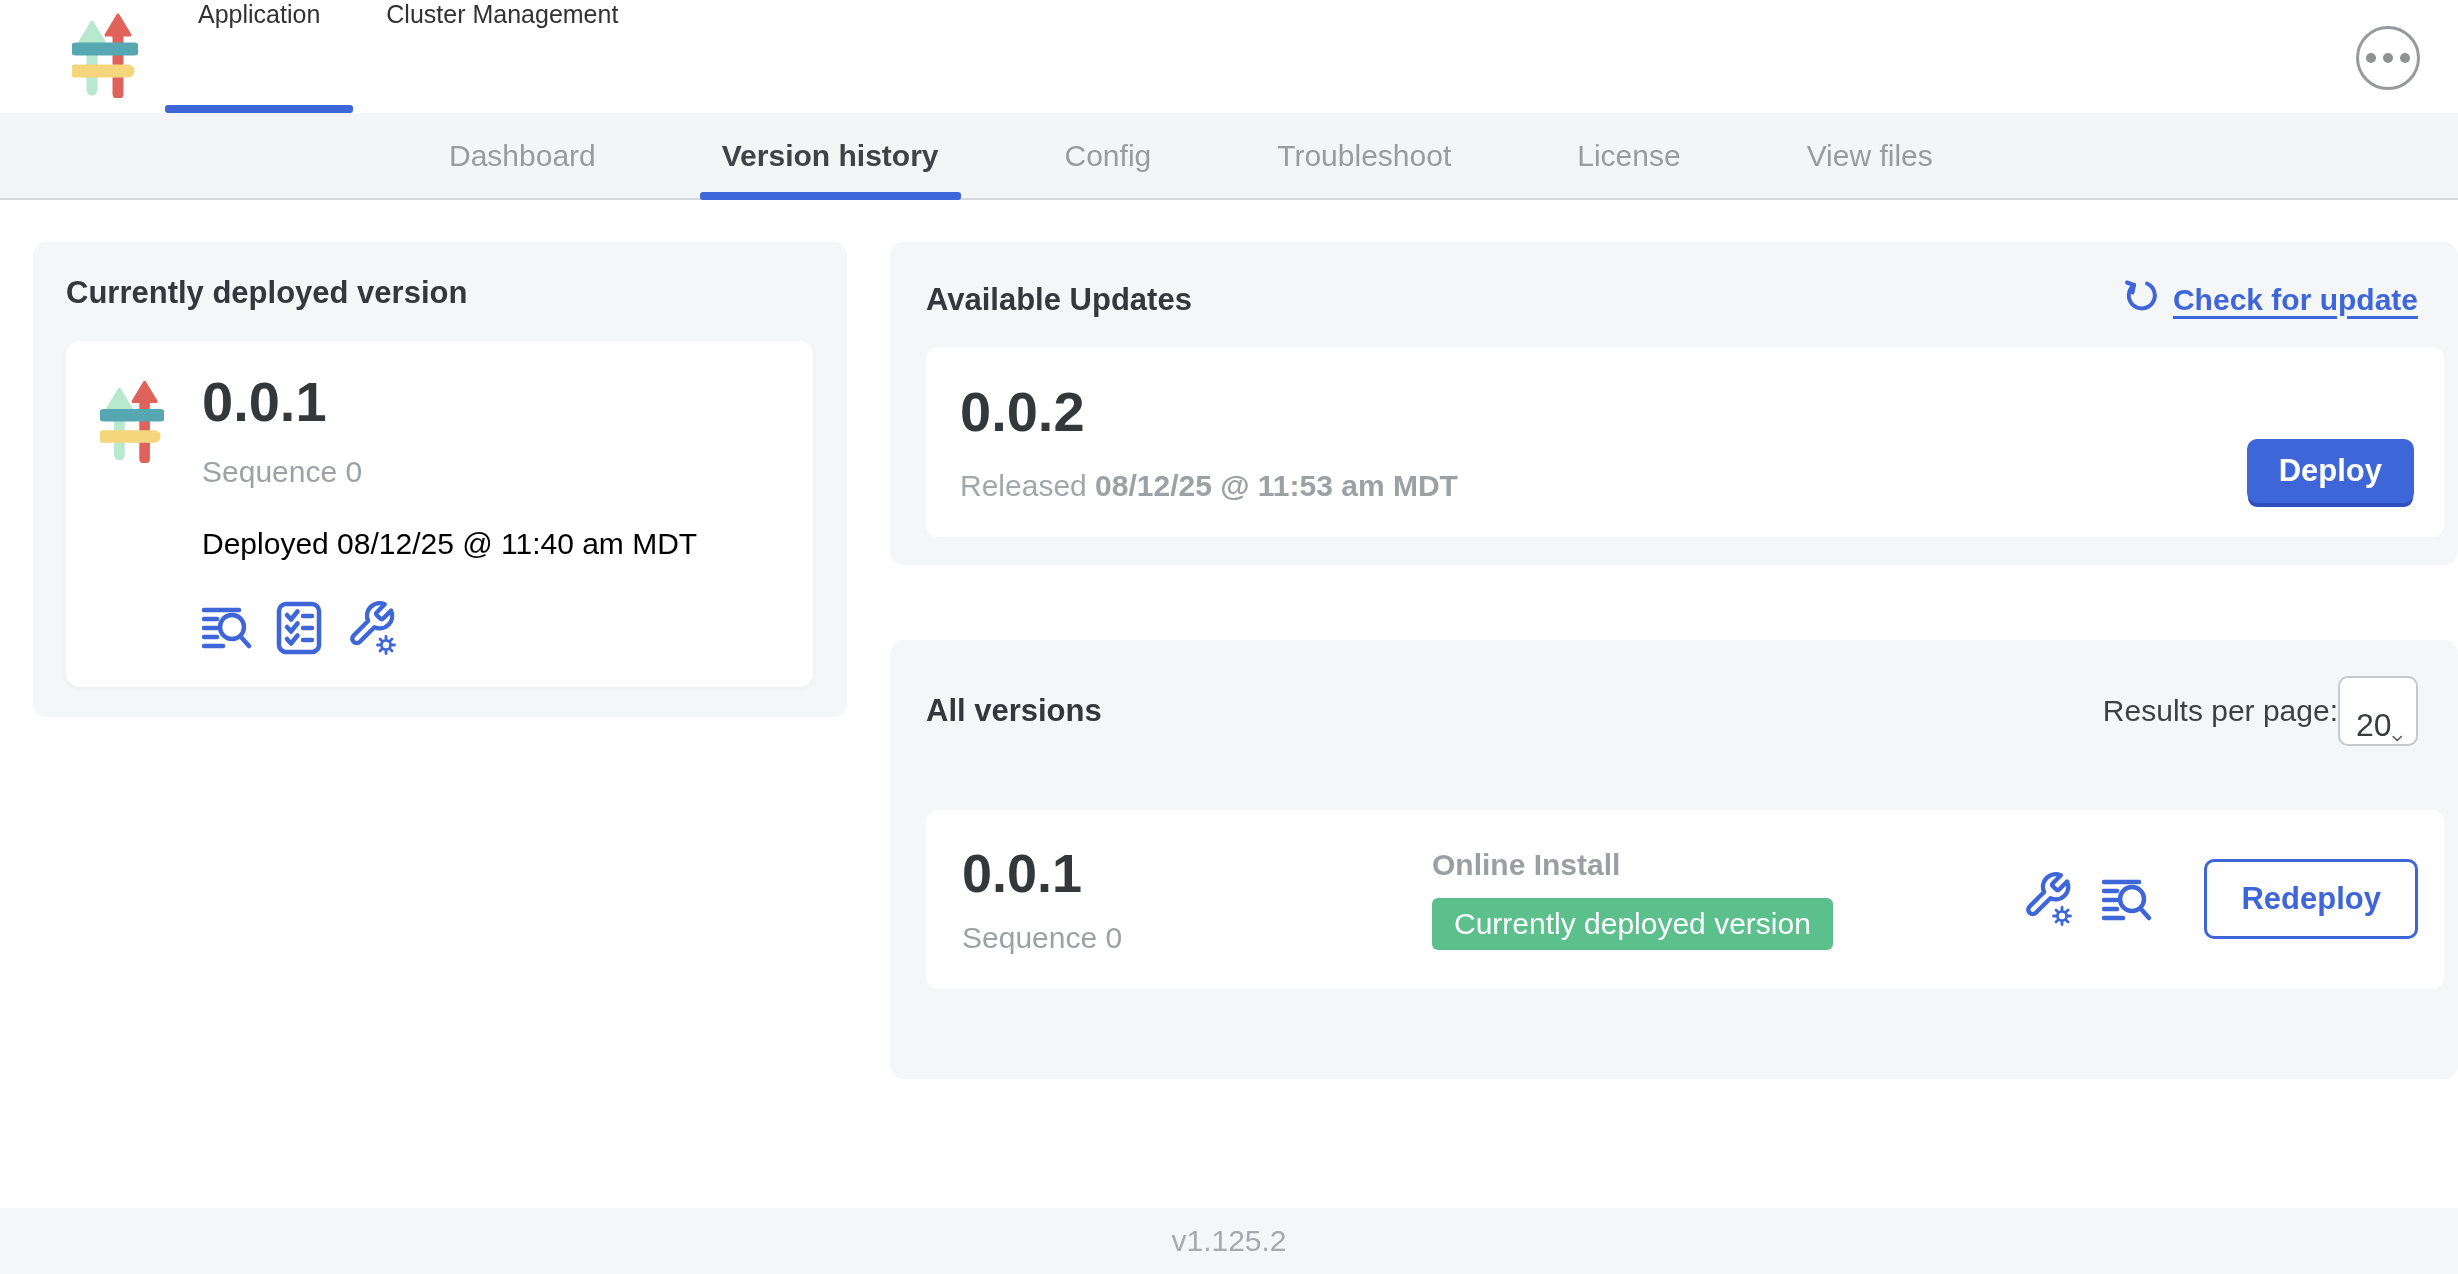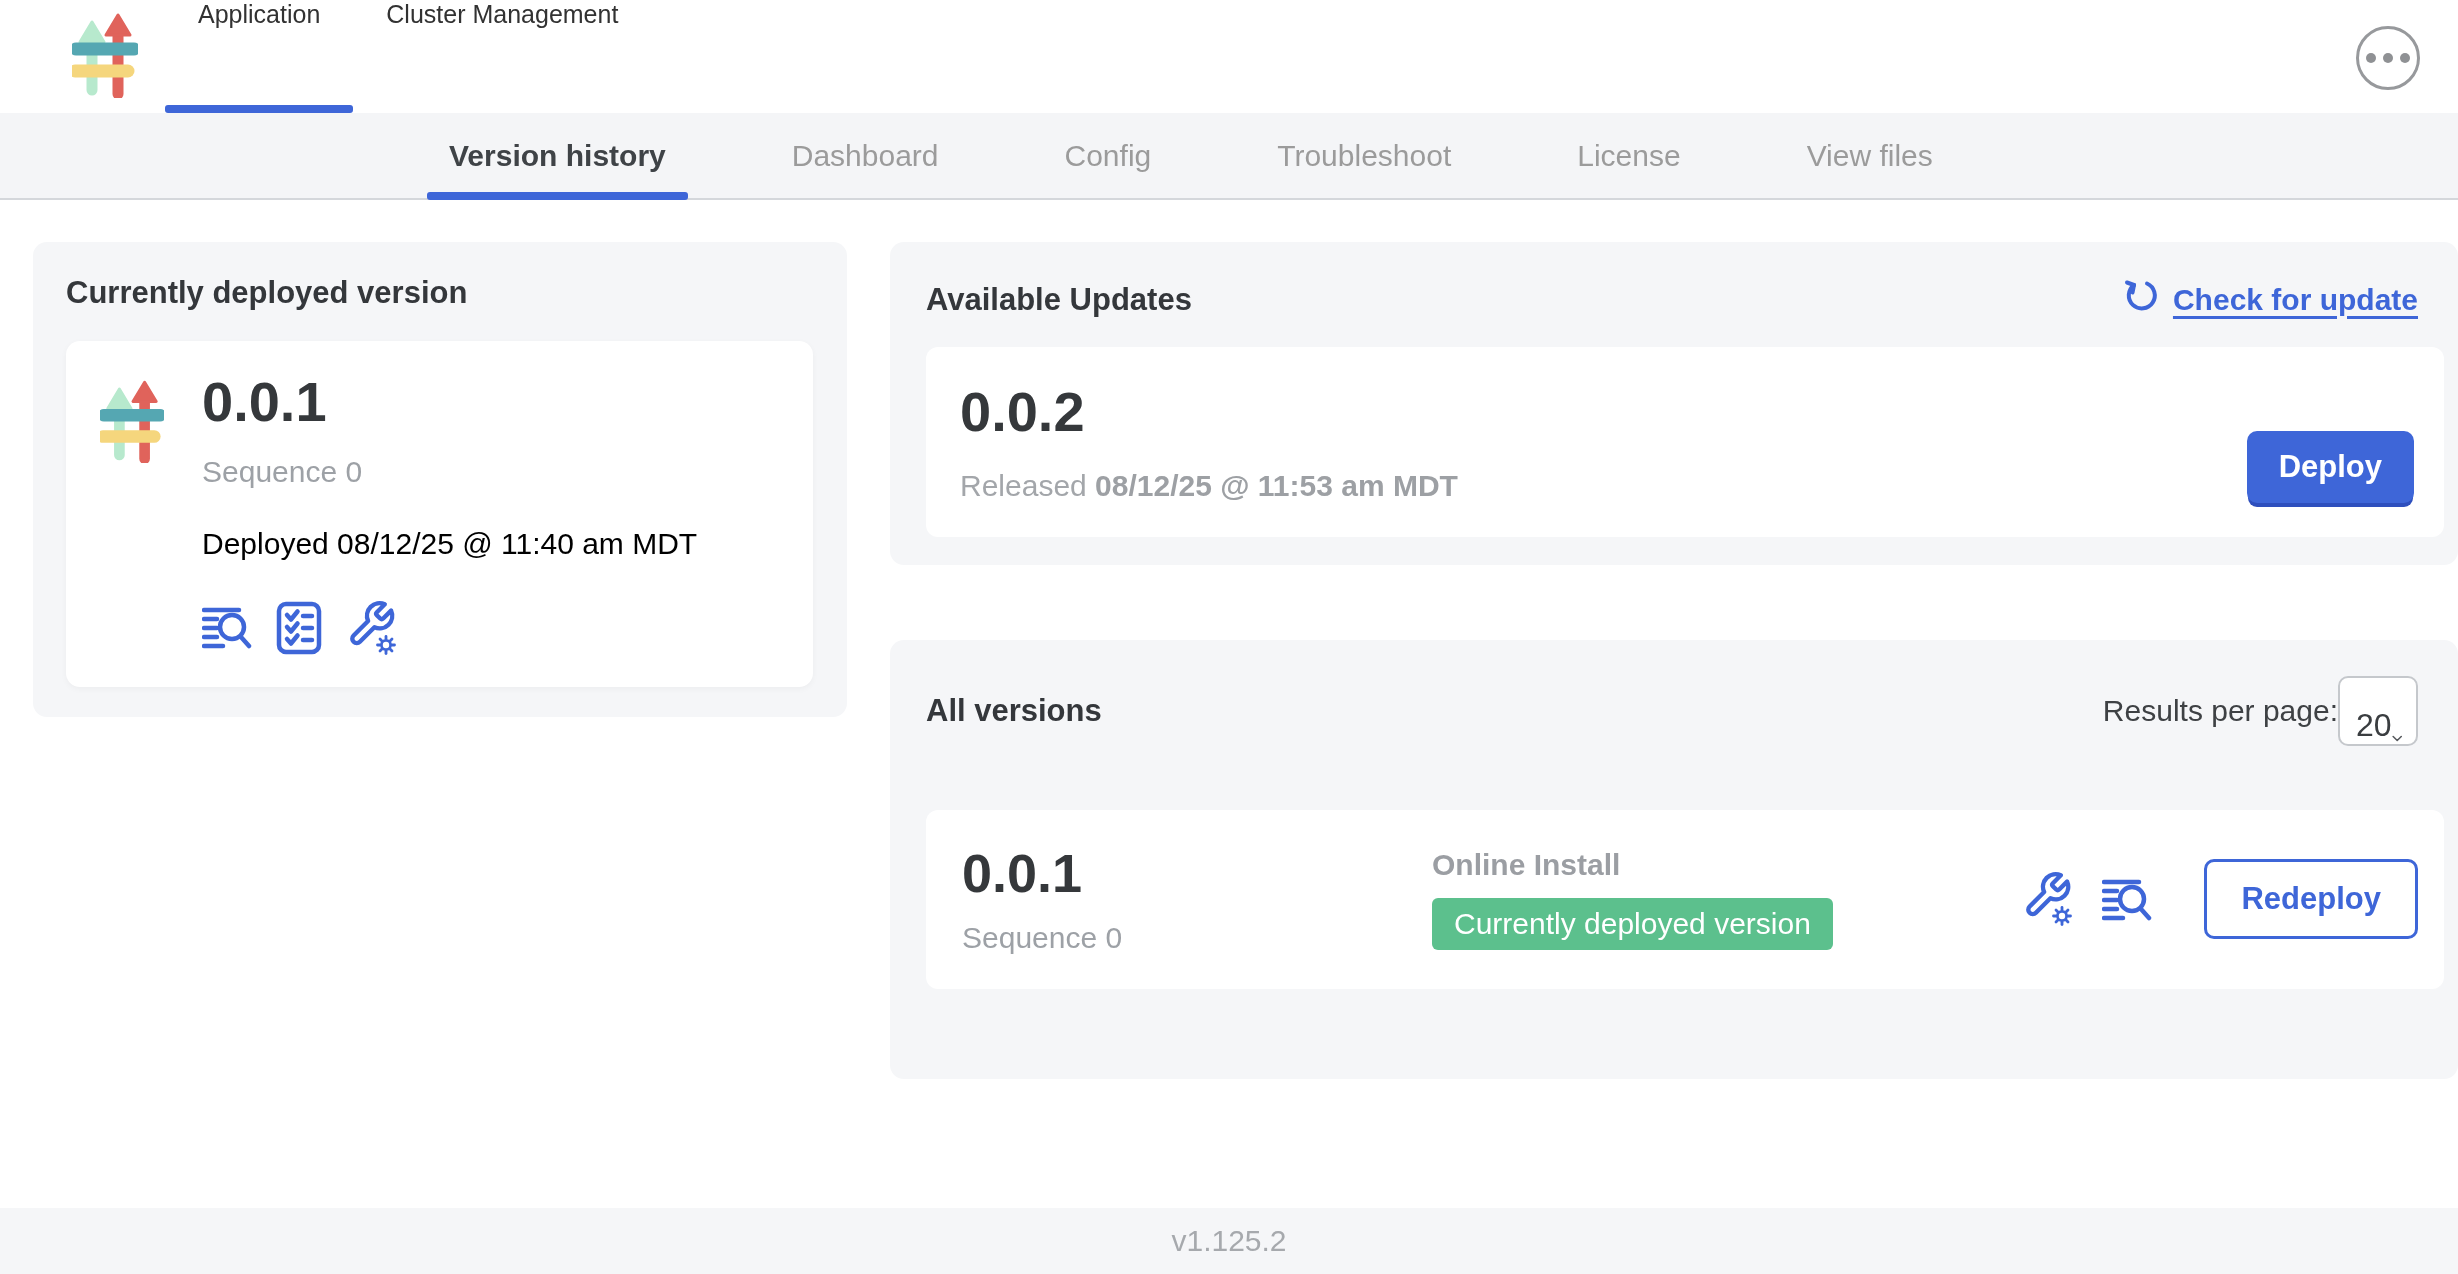--- a/index.html
+++ b/index.html
@@ -39,21 +39,21 @@
   .blue-ic { color:#3e66d8; cursor:pointer; }
   
   .right-col { flex:1 1 auto; margin-left:43px; display:flex; flex-direction:column; }
   .right-panel { padding:36px 14px 28px 36px; }
   .panel-head { display:flex; align-items:center; justify-content:space-between; padding-right:26px; }
   .check-link { display:flex; align-items:center; gap:14px; color:#3e66d8; font-size:30px; font-weight:700; text-decoration:underline; text-underline-offset:6px; cursor:pointer;text-align:center; }
   .update-card { margin-top:26px; background:#fff; border-radius:12px; padding:34px 30px 34px 34px; display:flex; align-items:flex-end; justify-content:space-between; }
   .released { margin-top:26px; font-size:30px; color:#a3a6aa; }
   .released b { color:#9da0a4; font-weight:700; }
   .deploy-btn { background:#3e66d8; color:#fff; font-family:inherit; font-size:31px; font-weight:700; border:none; border-radius:10px;
-    padding:0 32px; height:72px; box-shadow:0 5px 0 -1px #2e4fbd; cursor:pointer; }
+    padding:0 32px; height:64px; box-shadow:0 5px 0 -1px #2e4fbd; cursor:pointer; }
   .versions-panel { margin-top:75px; padding-bottom:90px; }
   .per-page { display:flex; align-items:center; }
   .per-page-label { font-size:30px; font-weight:500; color:#3e4144; }
   .select-box { width:80px; height:70px; background:#fff; border:2px solid #c5c8cc; border-radius:10px;
     display:flex; align-items:flex-end; justify-content:space-between; padding:0 14px 0 16px; cursor:pointer; }
   .select-box span { font-size:32px; color:#3a3d40; }
   .version-row { margin-top:64px; background:#fff; border-radius:12px; padding:34px 26px 34px 36px; display:flex; align-items:center; }
   .vrow-left { width:470px; }
   .vrow-left .big-version { font-size:54px; }
   .vrow-left .seq { margin-top:18px; }
@@ -137,25 +137,25 @@
     </div>
   </nav>
   <button class="menu-btn">
     <i></i>
       <i></i>
       <i></i>
   </button>
 </header>
 
 <nav class="subnav">
+  <div class="sub-tab">
+      <span>Dashboard</span>
+    </div>
   <div class="sub-tab active">
       <span>Version history</span>
-    </div>
-  <div class="sub-tab">
-      <span>Dashboard</span>
     </div>
   <div class="sub-tab">
       <span>Config</span>
     </div>
   <div class="sub-tab">
       <span>Troubleshoot</span>
     </div>
   <div class="sub-tab">
       <span>License</span>
     </div>

